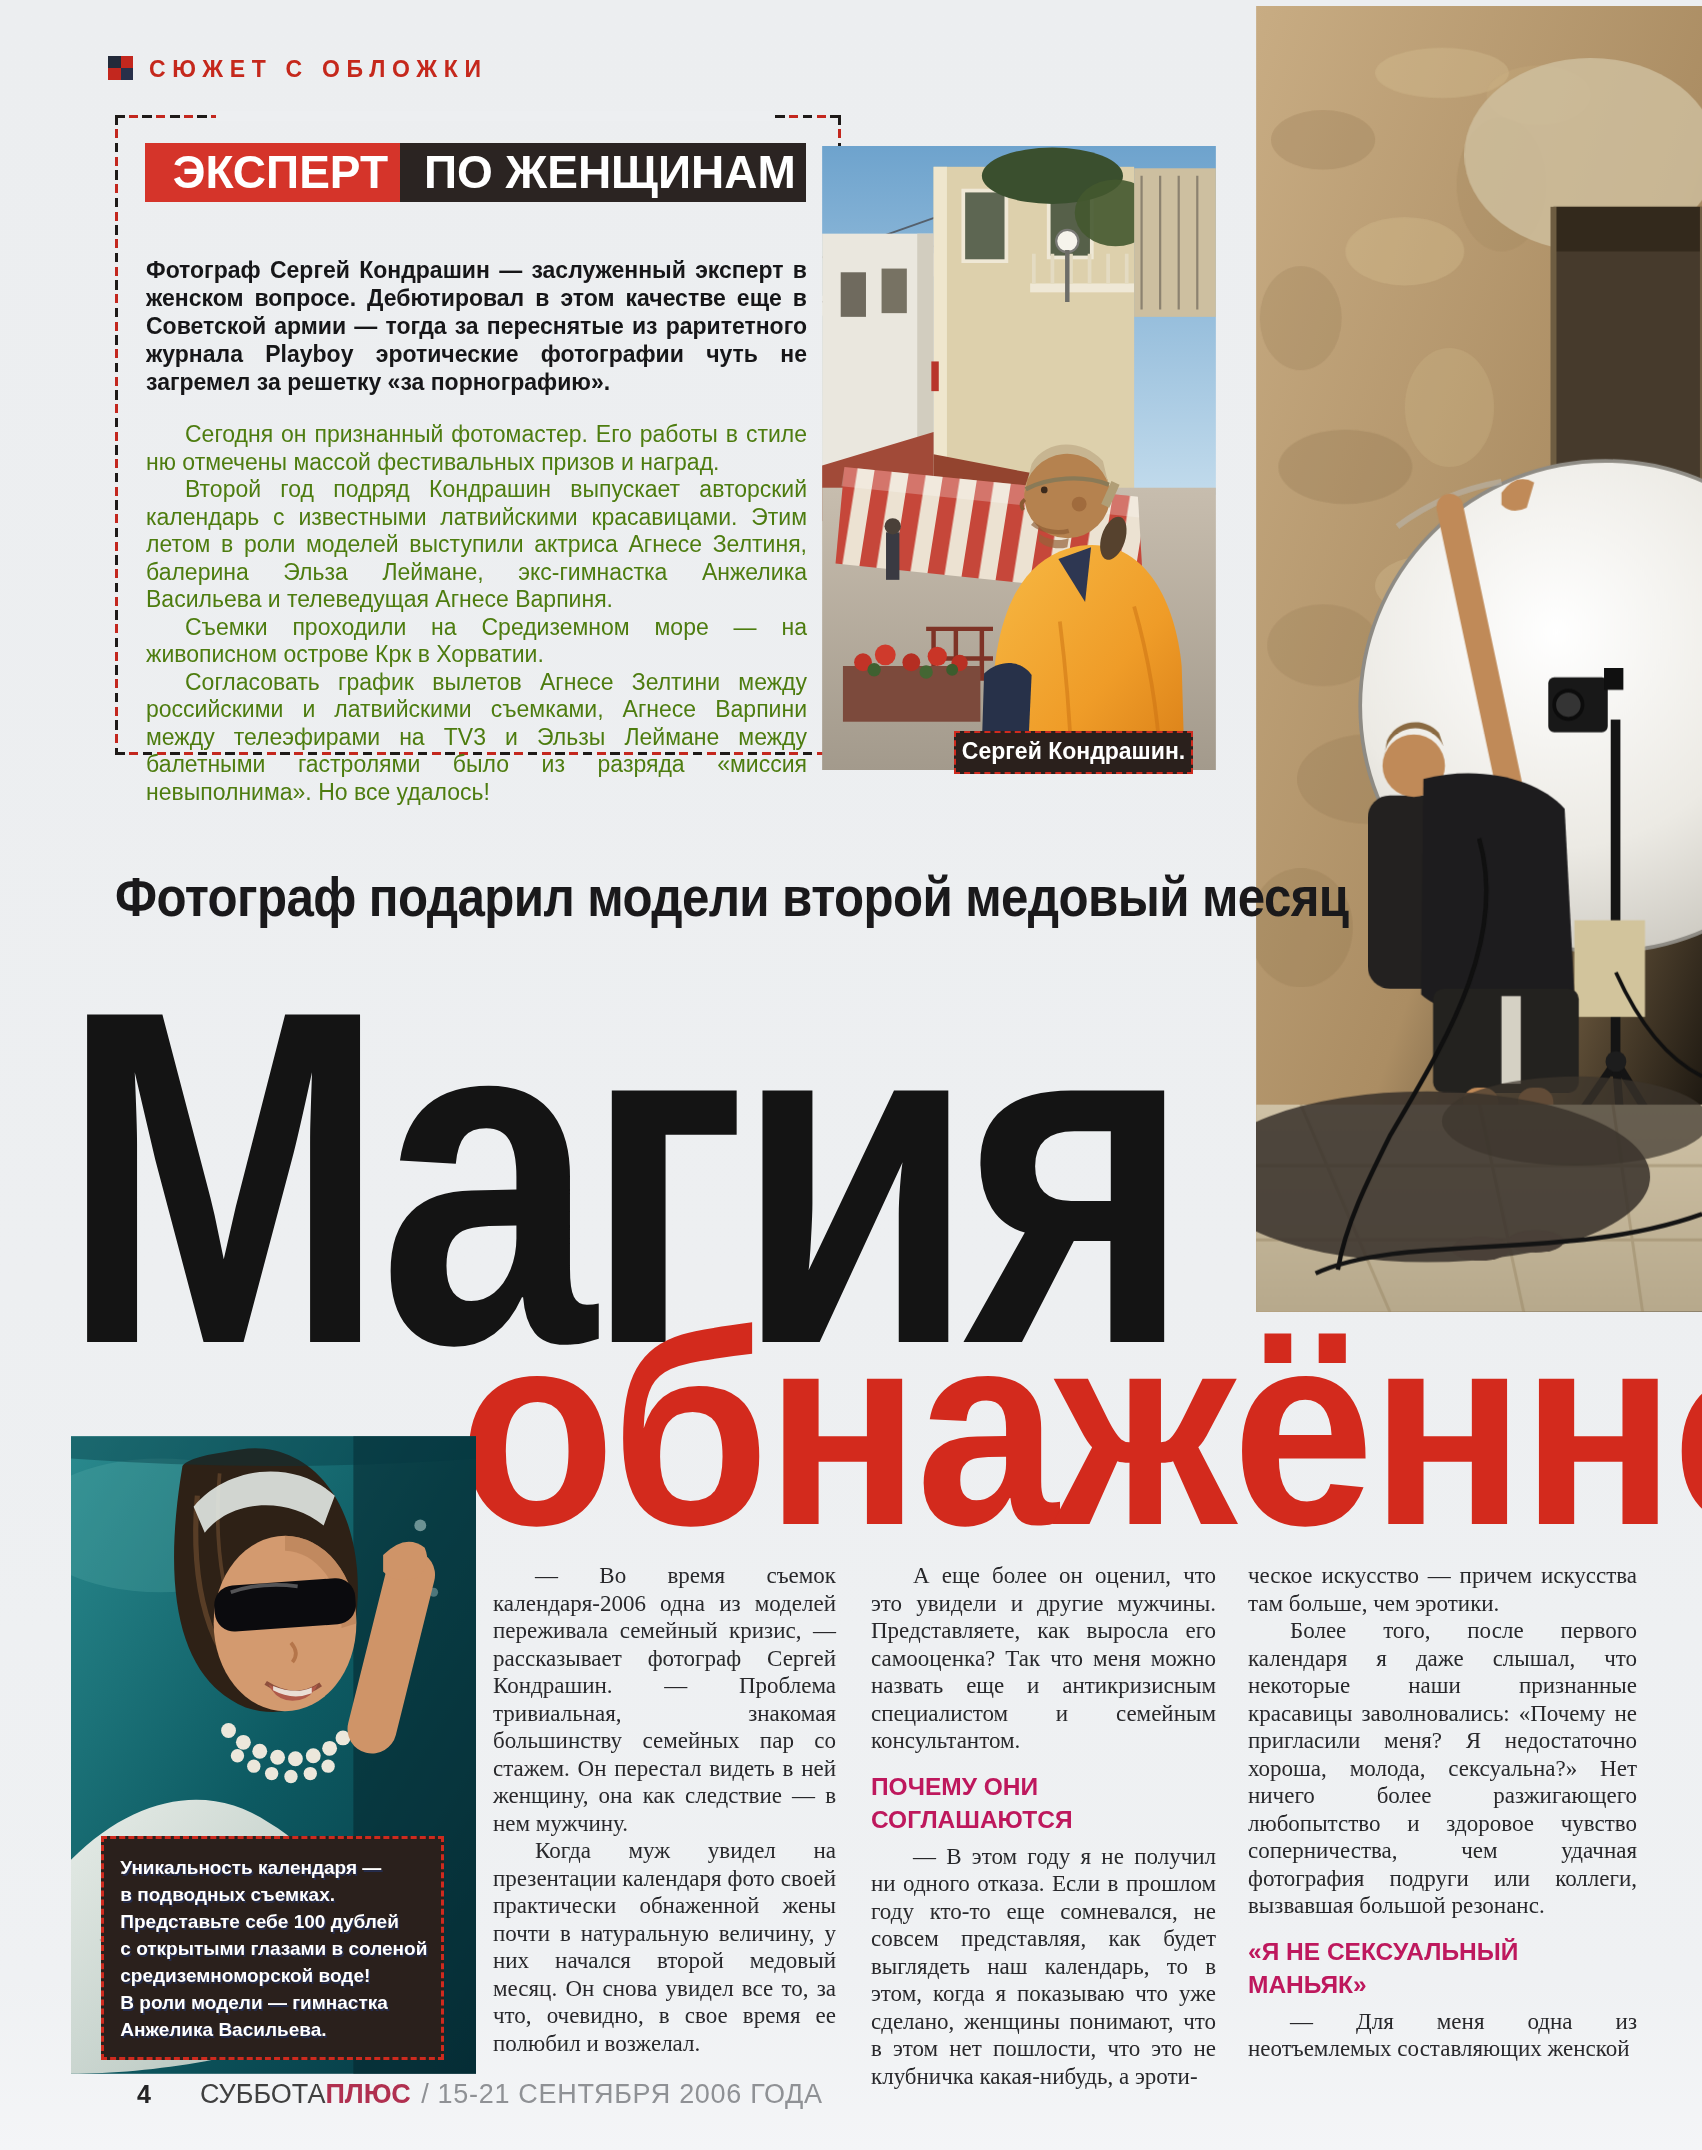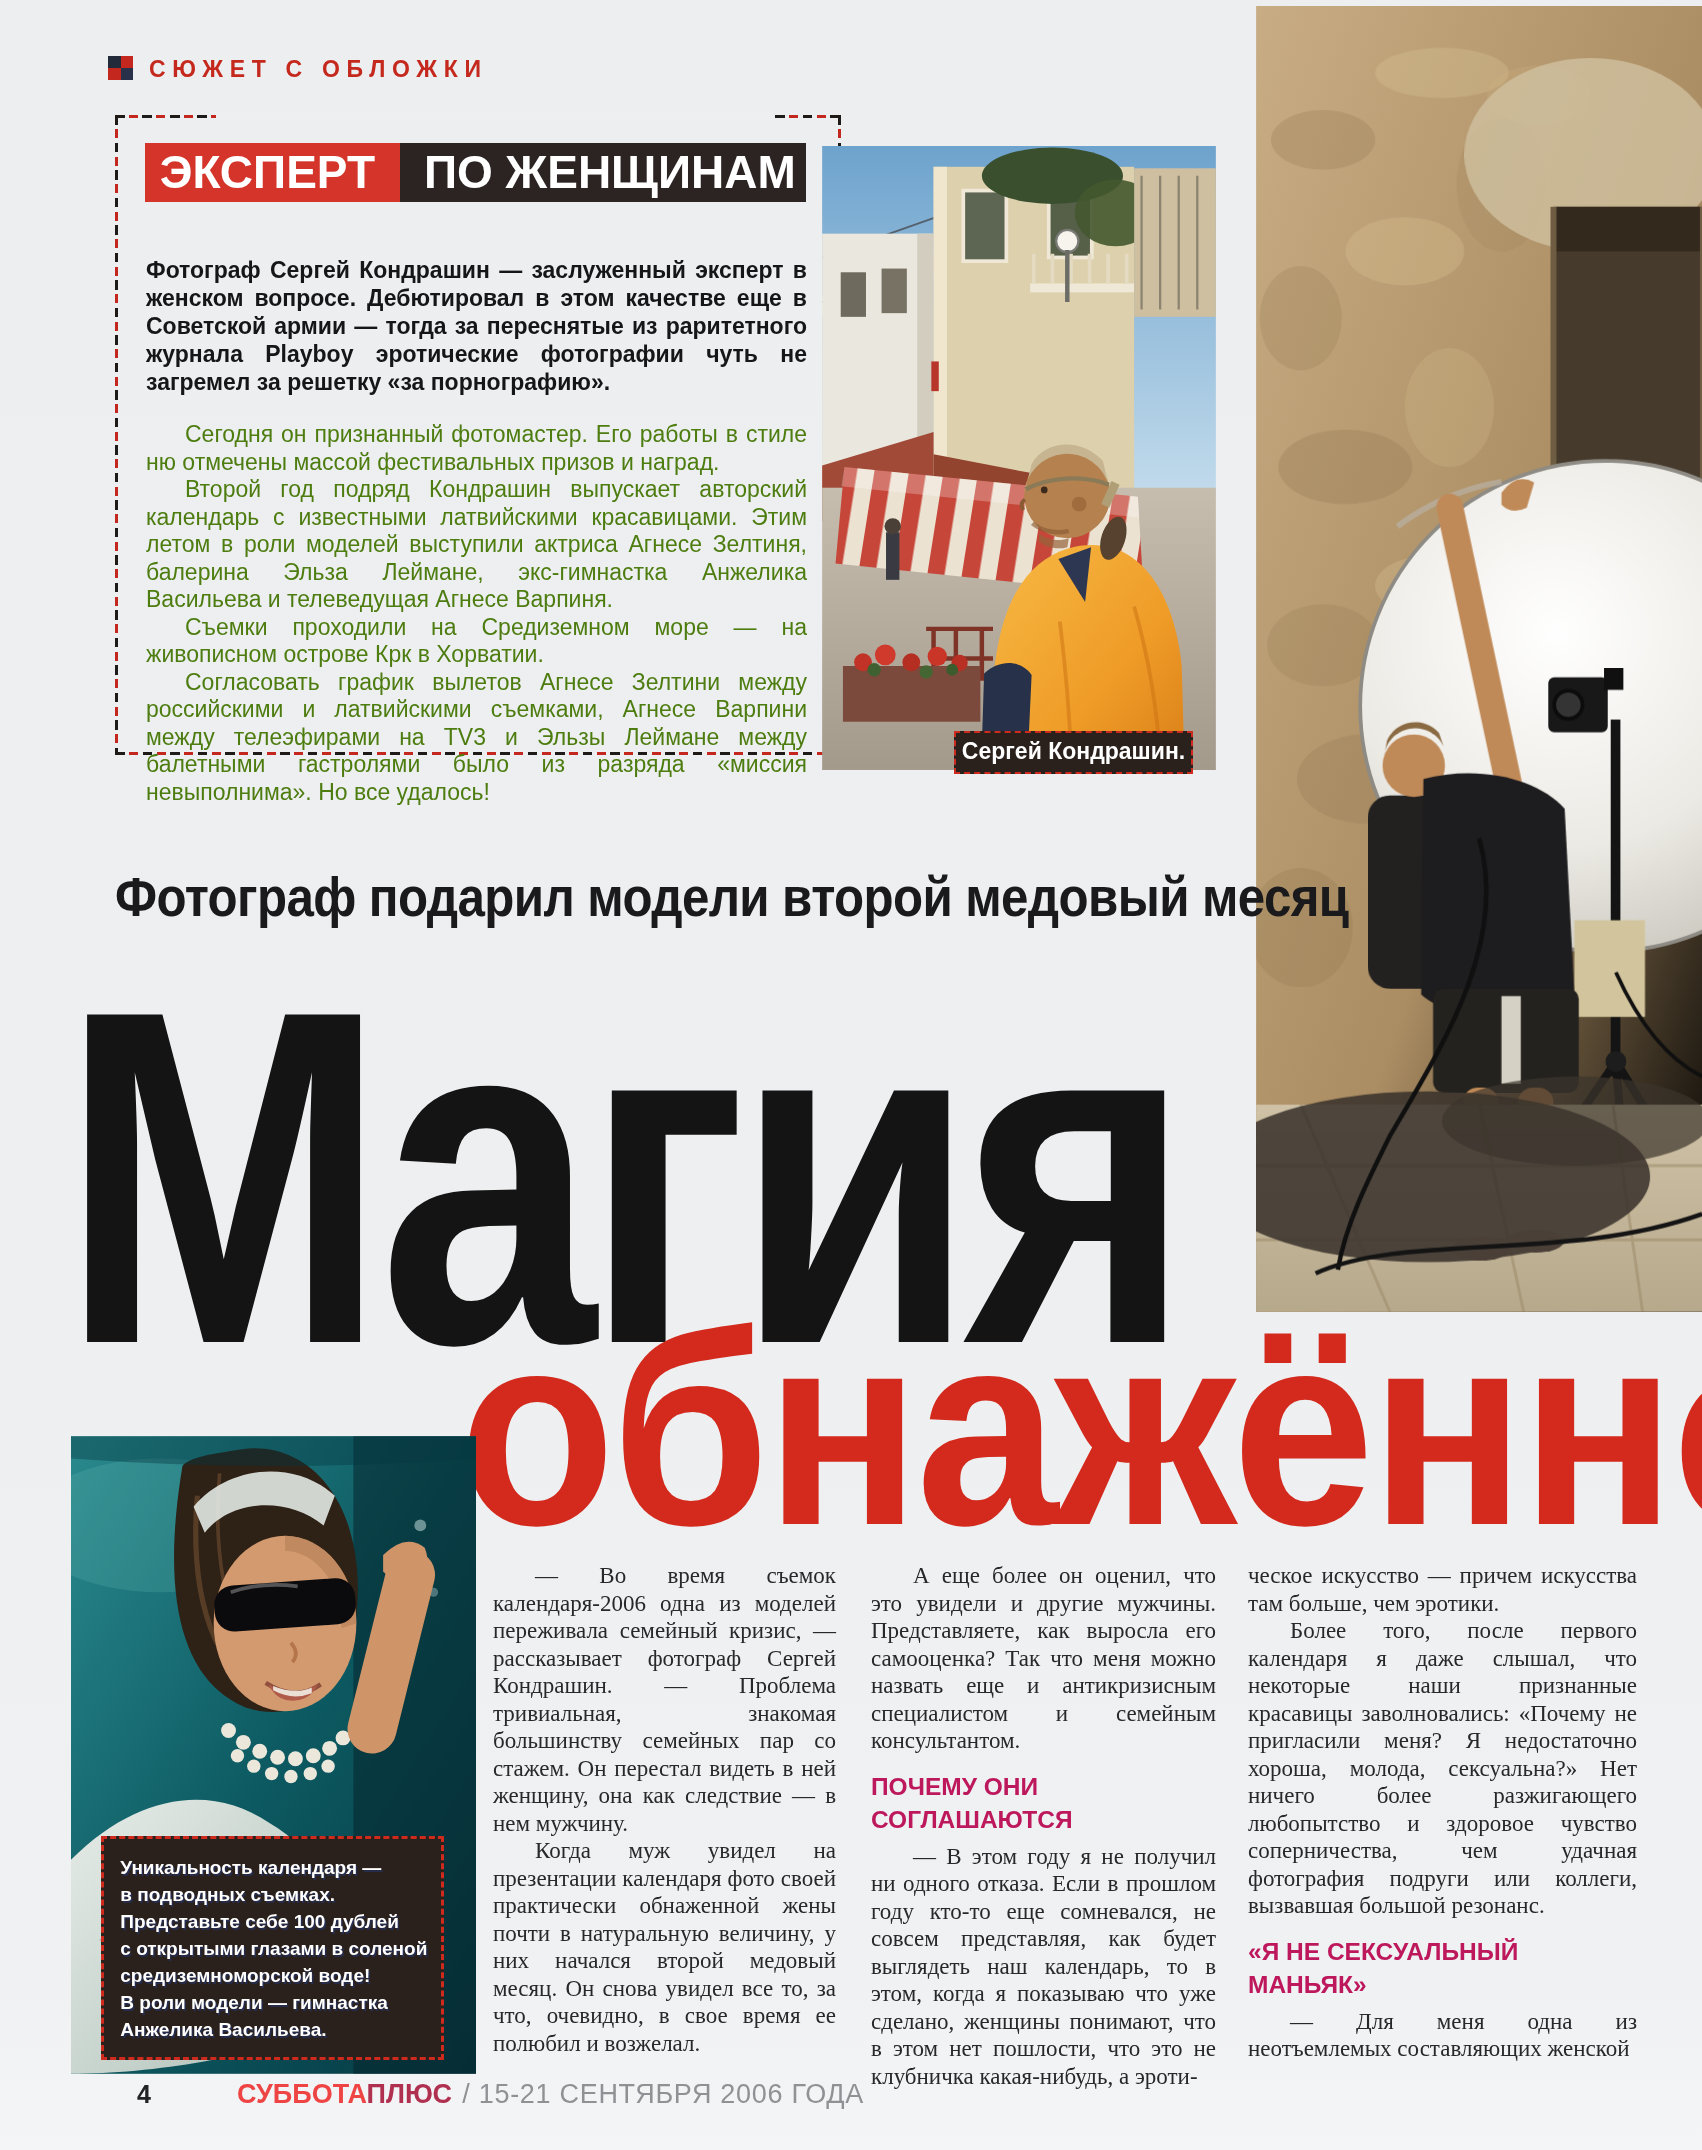--- a/index.html
+++ b/index.html
@@ -13,21 +13,21 @@
   .kicker-icon{left:108px;top:56px;width:25px;height:24px;display:grid;grid-template-columns:1fr 1fr;grid-template-rows:1fr 1fr;}
   .kicker-icon .q1{background:#232a3a;} .kicker-icon .q2{background:#c3271e;}
   .kicker-icon .q3{background:#c3271e;} .kicker-icon .q4{background:#28304a;}
   .kicker-text{left:149px;top:56px;font-size:23px;font-weight:bold;letter-spacing:6.7px;color:#c5281c;}
   
   .dash-h{height:3px;background:repeating-linear-gradient(90deg,#1e1a18 0 9.7px,rgba(0,0,0,0) 9.7px 14px,#c3271e 14px 23px,rgba(0,0,0,0) 23px 27.5px);}
   .dash-v{width:3px;background:repeating-linear-gradient(180deg,#1e1a18 0 9.7px,rgba(0,0,0,0) 9.7px 14px,#c3271e 14px 23px,rgba(0,0,0,0) 23px 27.5px);}
   .mask{background:#edeff1;}
   
   .tbox{top:143px;height:59px;line-height:59px;font-weight:bold;font-size:46px;color:#fff;white-space:nowrap;}
-  .tbox-red{left:145px;width:255px;background:#d5342a;text-align:right;padding-right:25px;box-sizing:border-box;}
+  .tbox-red{left:145px;width:255px;background:#d5342a;text-align:right;padding-right:12px;box-sizing:border-box;}
   .tbox-black{left:400px;width:406px;background:#2b2422;padding-left:24px;box-sizing:border-box;}
   
   .expert-text{left:146px;top:256px;width:661px;color:#1f1e20;}
   .lead{font-size:23px;line-height:28px;font-weight:bold;text-align:justify;color:#161618;margin:0 0 25px 0;}
   .intro-p{font-size:23px;line-height:27.5px;text-align:justify;text-indent:39px;margin:0;color:#4d7c0f;}
   
   .photo{display:block;}
   .cap-box{background:#2a201c;border:2.2px dashed #cf2a1e;color:#fff;font-weight:bold;box-sizing:border-box;}
   .cap1{left:954px;top:731px;width:239px;height:43px;font-size:23px;line-height:37px;text-align:center;}
   .cap2{left:101px;top:1836px;width:343px;height:224px;border-width:3px;padding:15px 0 0 16.3px;}
@@ -40,21 +40,21 @@
   .col{top:1562px;font-family:"Liberation Serif","DejaVu Serif",serif;font-size:23px;line-height:27.5px;text-align:justify;color:#28282b;}
   .col1{left:493px;width:343px;}
   .col2{left:871px;width:345px;}
   .col3{left:1248px;width:389px;}
   .col p{margin:0;}
   .p-ind{text-indent:42px;}
   .subhead{font-family:"Liberation Sans","DejaVu Sans",sans-serif;font-size:24.5px;line-height:33px;font-weight:bold;color:#be185d;text-align:left;margin:15px 0 7.4px 0 !important;}
   
   .footer{left:137px;top:2079px;font-size:27px;white-space:nowrap;}
   .footer .pnum{font-weight:bold;color:#232325;margin-right:49px;font-size:25px;}
-  .footer .brand-b{font-weight:bold;color:#ef4444;margin-left:37px;}
+  .footer .brand-b{font-weight:normal;color:#404040;}
   .footer .brand-a{font-weight:bold;color:#b03050;}
   .footer .issue{color:#8f9195;letter-spacing:0.7px;margin-left:10.4px;}
 </style>
 </head>
 <body>
 
 <div class="abs kicker-icon">
   <div class="q1"></div>
     <div class="q2"></div>
     <div class="q3"></div>

